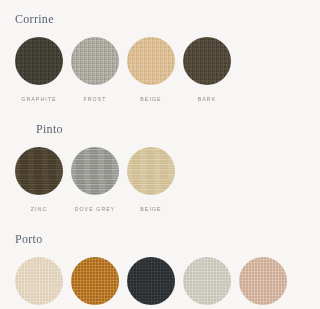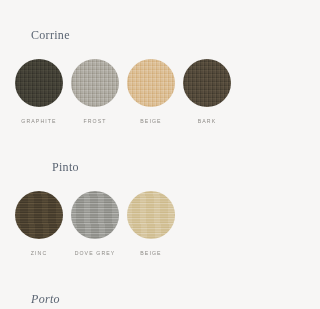--- a/index.html
+++ b/index.html
@@ -22,21 +22,21 @@
   }
   .collection {
     padding: 0 0 0 0;
   }
   .collection-title {
     font-family: "Liberation Serif", serif;
     font-size: 12px;
     font-weight: 400;
     color: #5a6472;
     letter-spacing: 0.3px;
-    margin: 16px;
+    margin: 0;
     padding: 0 0 0 15px;
   }
   .swatch-row {
     display: flex;
     flex-direction: row;
     align-items: flex-start;
     padding: 0 0 0 15px;
     margin: 0;
   }
   .swatch-item {
@@ -158,21 +158,21 @@
       </div>
 
       <div class="swatch-item">
         <div class="swatch-circle tex-grain" style="background-color:#d5c49c;"></div>
         <div class="swatch-label" style="margin-top: 12px; color: rgb(142, 139, 135);">BEIGE</div>
       </div>
 
     </div>
   </section>
 
-  <section class="collection" style="padding-top:20px;font-style:italic;">
+  <section class="collection" style="padding-top:20px;">
     <h2 class="collection-title" style="color: rgb(90, 100, 114);">Porto</h2>
     <div class="swatch-row" style="margin-top:10px;">
 
       <div class="swatch-item">
         <div class="swatch-circle tex-grid" style="background-color:#e4d5c0;"></div>
 
       </div>
 
       <div class="swatch-item">
         <div class="swatch-circle tex-grid" style="background-color:#b5762a;"></div>

